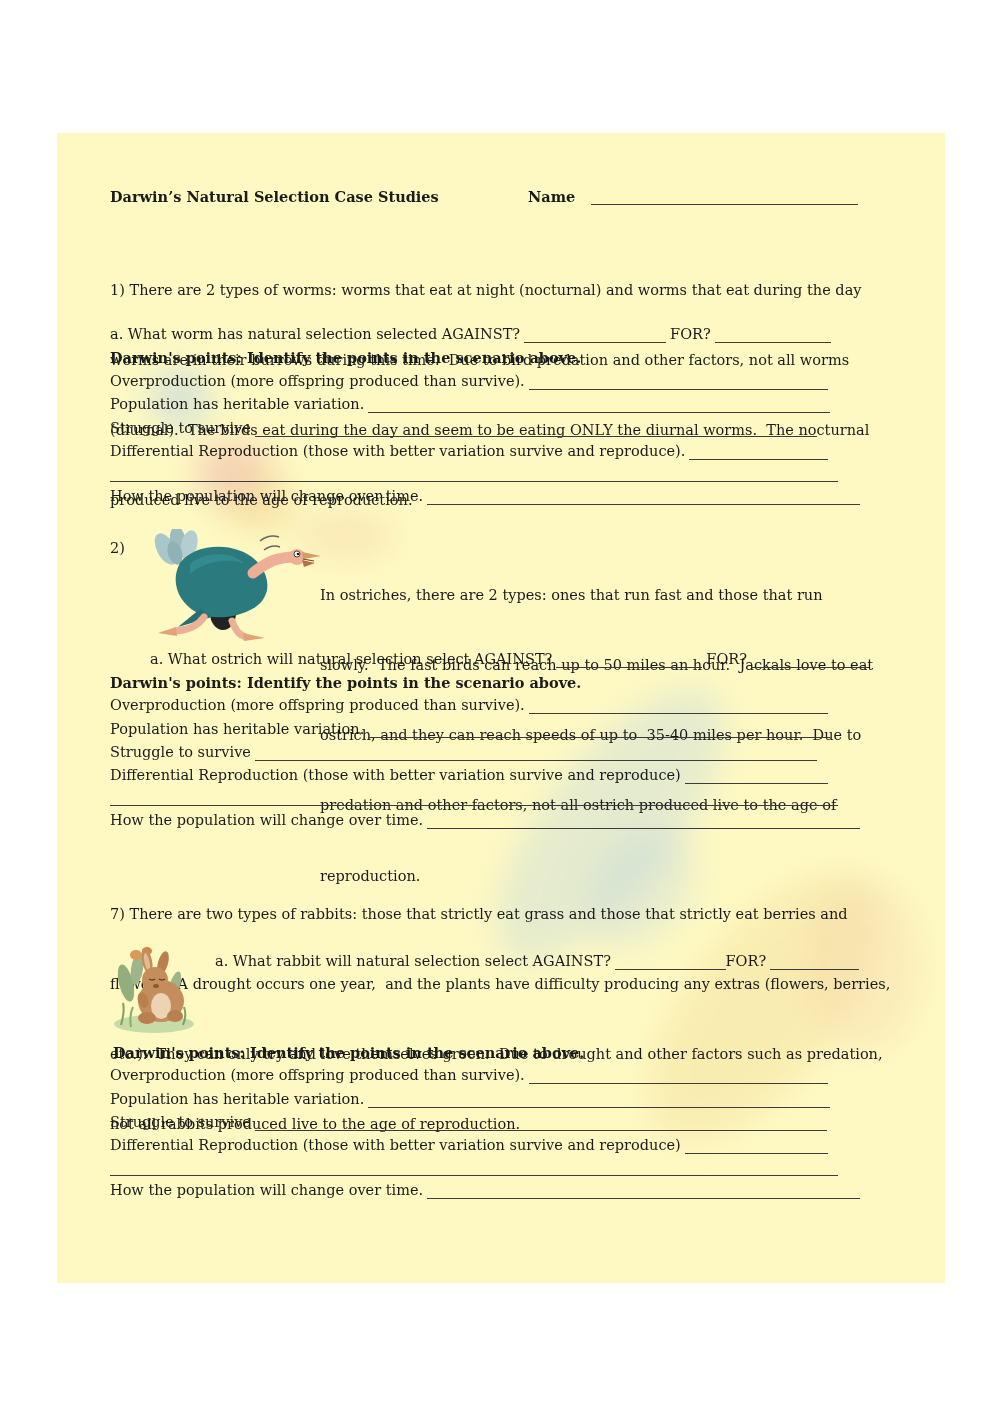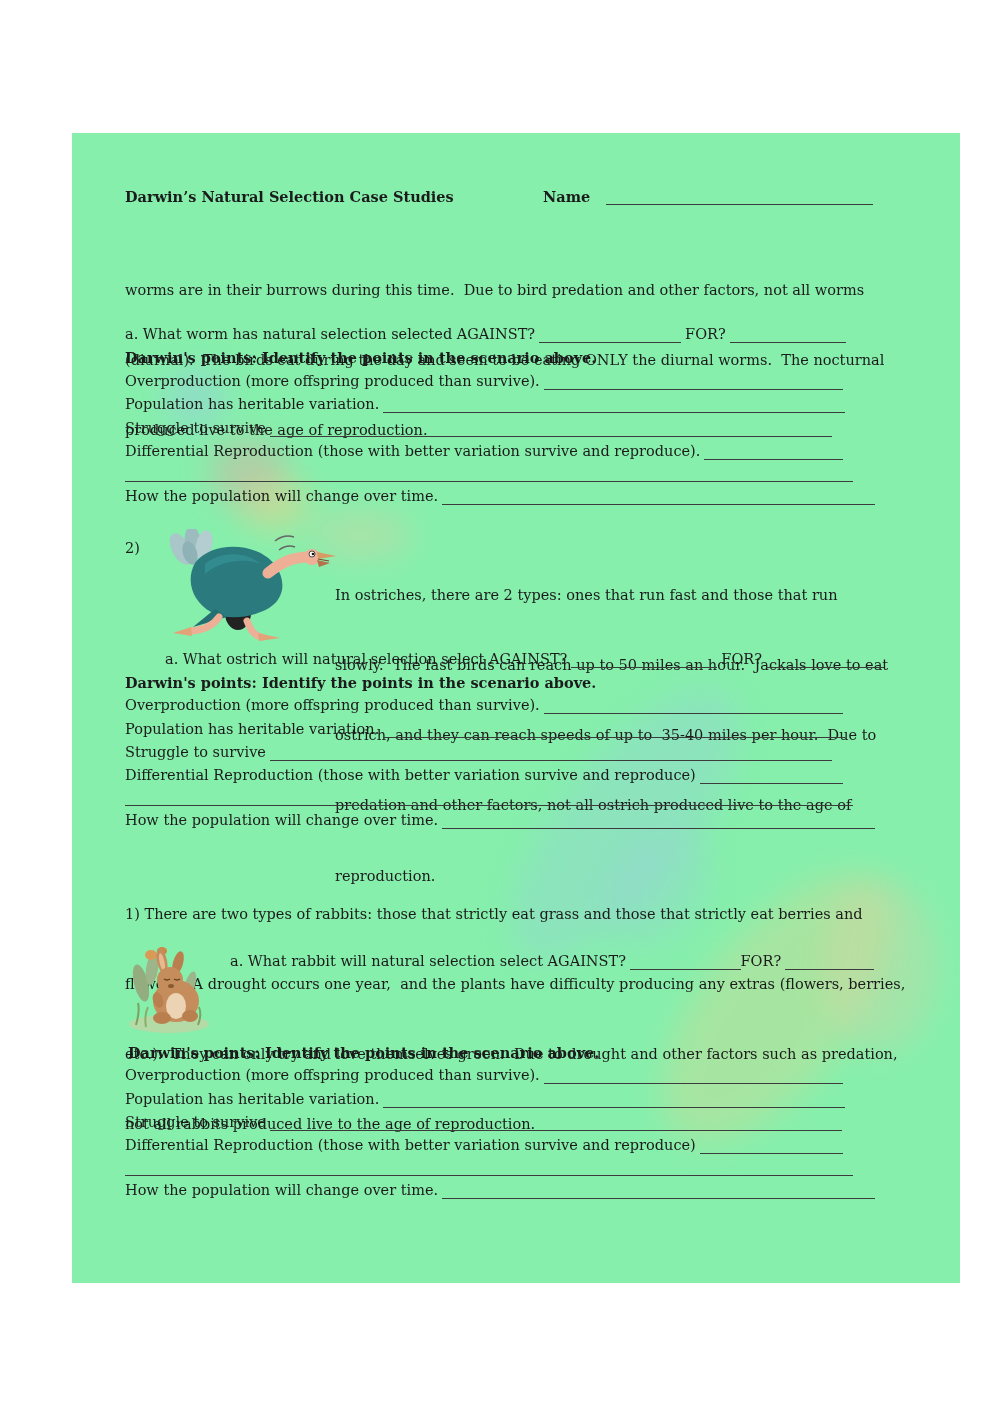--- a/index.html
+++ b/index.html
@@ -2,22 +2,22 @@
 <html><head>
 <meta charset="utf-8">
 <style>
   * { margin: 0; padding: 0; box-sizing: border-box; }
   html, body { width: 1000px; height: 1413px; background: #ffffff; overflow: hidden; }
   body { font-family: "DejaVu Serif", "Liberation Serif", serif; color: #1b1b1b; }
 
   .canvas { position: relative; width: 1000px; height: 1413px; background: #ffffff; }
 
   .sheet {
-    position: absolute; left: 72px; top: 133px; width: 888px; height: 1150px;
-    background: #86efac; overflow: hidden;
+    position: absolute; left: 57px; top: 133px; width: 888px; height: 1150px;
+    background: #fef9c3; overflow: hidden;
   }
 
   
   .blob { position: absolute; border-radius: 50%; filter: blur(16px); pointer-events: none; }
 
   .txt { position: absolute; font-size: 14.5px; line-height: 23.4px; white-space: pre; }
   .bold { font-weight: bold; }
 
   .row { position: absolute; display: flex; align-items: flex-end; white-space: pre; font-size: 14.5px; line-height: 23px; }
   .fill { border-bottom: 1.5px solid #3c3c3c; height: 14px; margin: 0 4px 3px 4px; }
@@ -43,20 +43,21 @@
     <div class="blob" style="left:630px; top:715px; width:150px; height:320px; background:#f0d18a; opacity:.30; transform:rotate(38deg);"></div>
     <div class="blob" style="left:750px; top:745px; width:115px; height:175px; background:#f2c9a2; opacity:.26;"></div>
 
     <div class="txt bold" style="left:53px; top:52px;">Darwin’s Natural Selection Case Studies</div>
     <div class="row" style="left:471px; top:52px; width:330px;gap:12px;">
       <span class="bold">Name</span>
       <span class="fill flex"></span>
     </div>
 
     <div class="txt linestack" style="left:53px; top:99px;">
+      <div>1) There are 2 types of worms: worms that eat at night (nocturnal) and worms that eat during the day</div>
       <div>worms are in their burrows during this time.  Due to bird predation and other factors, not all worms</div>
       <div>(diurnal).  The birds eat during the day and seem to be eating ONLY the diurnal worms.  The nocturnal</div>
       <div>produced live to the age of reproduction.</div>
     </div>
 
     <div class="row" style="left:53px; top:190px; width:728px;">
       <span>a. What worm has natural selection selected AGAINST?</span>
       <span class="fill" style="width:142px;"></span>
       <span>FOR?</span>
       <span class="fill" style="width:116px;"></span>
@@ -154,21 +155,21 @@
       <span>Differential Reproduction (those with better variation survive and reproduce)</span>
       <span class="fill flex"></span>
     </div>
     <div class="blankline" style="left:53px; top:655px; width:728px;"></div>
     <div class="row" style="left:53px; top:676px; width:750px;">
       <span>How the population will change over time.</span>
       <span class="fill flex"></span>
     </div>
 
     <div class="txt linestack" style="left:53px; top:723px;">
-      <div>1) There are two types of rabbits: those that strictly eat grass and those that strictly eat berries and</div>
+      <div>7) There are two types of rabbits: those that strictly eat grass and those that strictly eat berries and</div>
       <div>flowers.  A drought occurs one year,  and the plants have difficulty producing any extras (flowers, berries,</div>
       <div>etc.).  They can only try and love themselves green.  Due to drought and other factors such as predation,</div>
       <div>not all rabbits produced live to the age of reproduction.</div>
     </div>
 
     <svg style="position:absolute; left:52px; top:812px;" width="92" height="90" viewBox="0 0 92 90">
       <ellipse cx="45" cy="79" rx="40" ry="9" fill="#bcd6a3" opacity="0.85"></ellipse>
       <path d="M12,80 q4,-14 2,-22" stroke="#7ea060" stroke-width="2" fill="none"></path>
       <path d="M22,82 q-2,-12 2,-20" stroke="#8aae6c" stroke-width="2" fill="none"></path>
       <path d="M74,80 q4,-10 1,-18" stroke="#7ea060" stroke-width="2" fill="none"></path>

